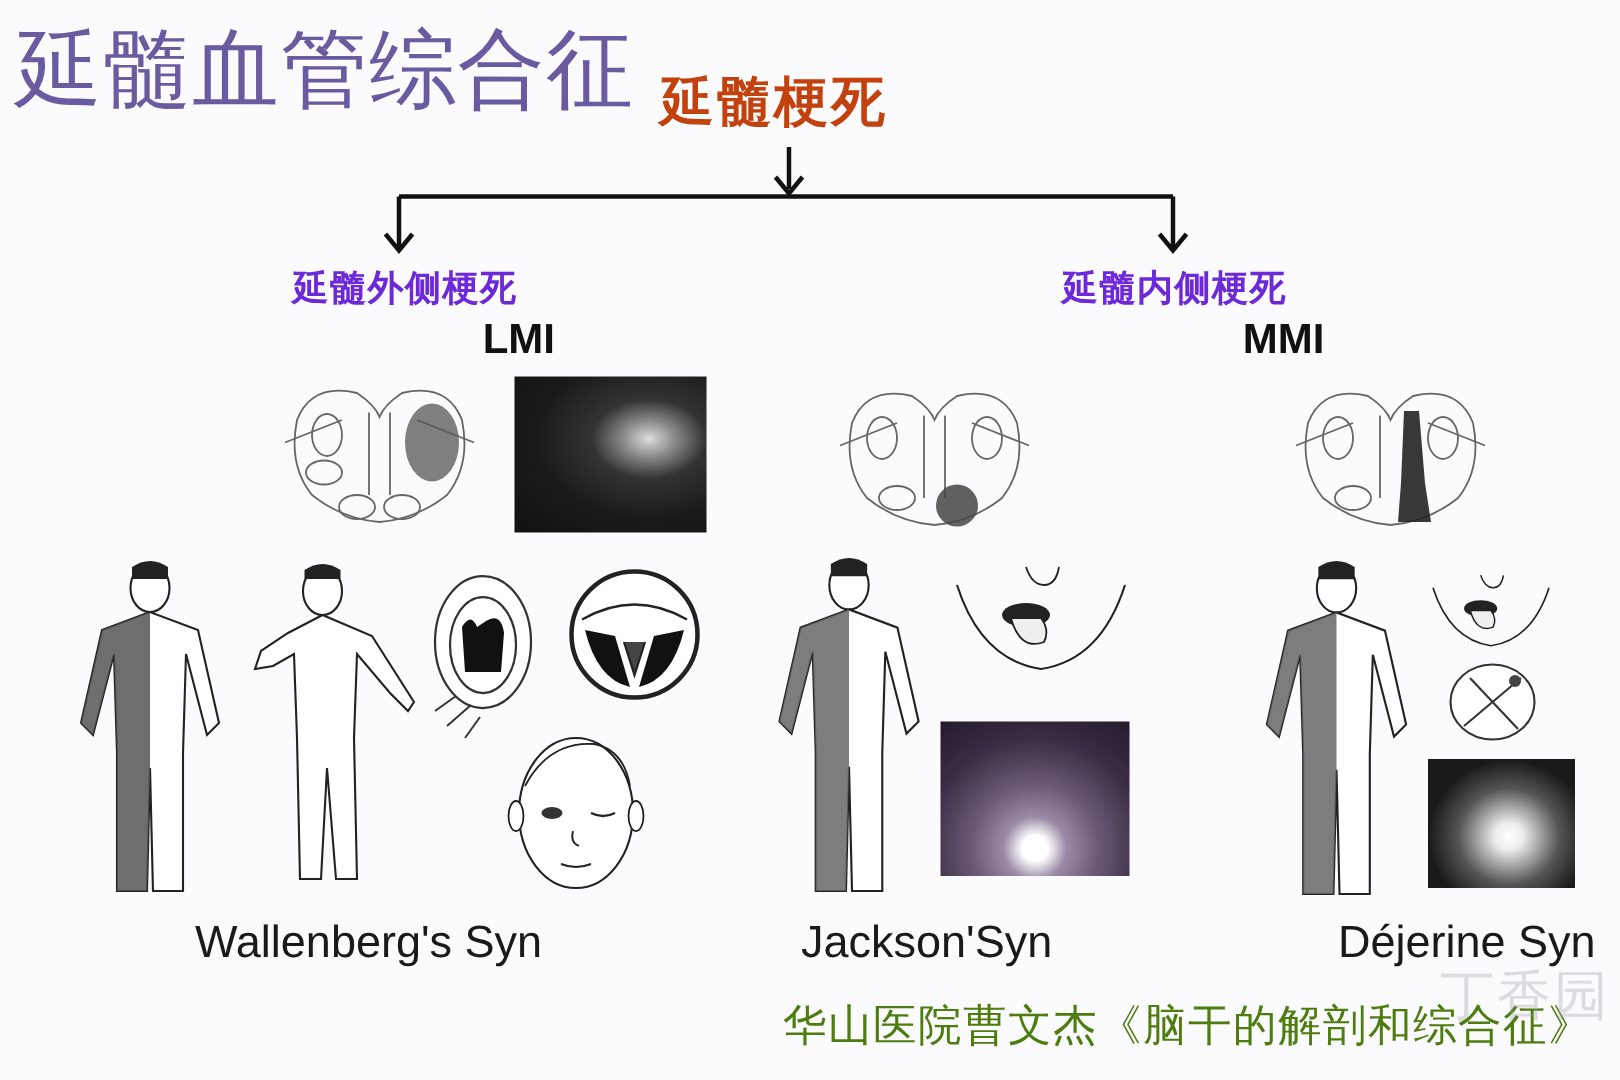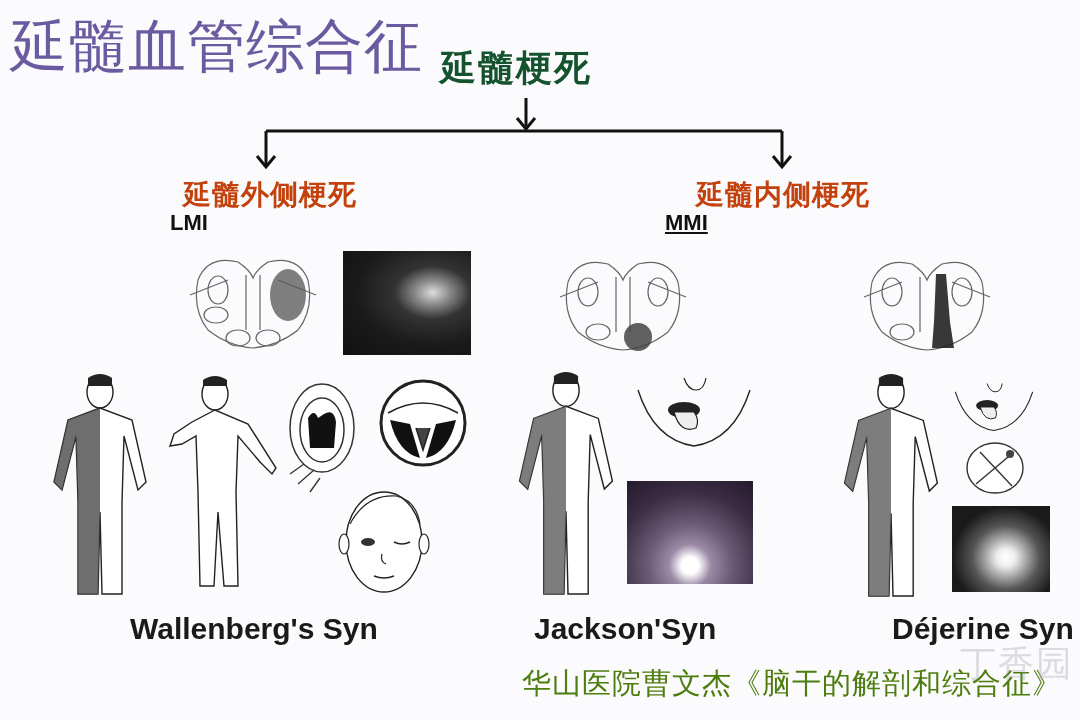--- a/index.html
+++ b/index.html
@@ -7,24 +7,24 @@
     width:1080px; height:720px; position:relative; overflow:hidden;
     background:#fbfbfd;
     font-family:"DejaVu Sans", sans-serif;
     color:#111;
   }
   .abs { position:absolute; }
   .slide-title {
     left:10px; top:8px; font-size:58px; color:#6a5aa0; letter-spacing:1px;
     font-family:"DejaVu Sans", sans-serif; font-weight:normal;
   }
-  .root-node { left:440px; top:44px; font-size:36px; font-weight:bold; color:#14532d; letter-spacing:2px; }
-  .branch-cn { font-size:28px; font-weight:bold; color:#c2410c; letter-spacing:1px; text-align:center; }
-  .branch-en { font-size:22px; font-weight:bold; color:#111; font-family:"Liberation Sans", sans-serif; text-align:left; }
-  .syn-label { font-family:"Liberation Sans", sans-serif; font-weight:bold; font-size:30px; color:#1a1a1a; }
+  .root-node { left:440px; top:44px; font-size:36px; font-weight:bold; color:#c2410c; letter-spacing:2px; }
+  .branch-cn { font-size:24px; font-weight:bold; color:#6d28d9; letter-spacing:1px; text-align:center; }
+  .branch-en { font-size:28px; font-weight:bold; color:#111; font-family:"Liberation Sans", sans-serif; text-align:right; }
+  .syn-label { font-family:"Liberation Sans", sans-serif; font-weight:normal; font-size:30px; color:#1a1a1a; }
   .credit { left:522px; top:664px; font-size:29px; color:#4d7c0f; letter-spacing:1px; }
   .watermark { left:960px; top:640px; font-size:36px; color:rgba(160,160,170,0.35); font-weight:normal; letter-spacing:2px; }
   svg { position:absolute; overflow:visible; }
   .scan { border-radius:0; }
 </style>
 </head>
 <body>
 
 <div class="abs slide-title">延髓血管综合征</div>
 
@@ -39,21 +39,21 @@
     <polyline points="257,156 266,167 275,156"></polyline>
     <line x1="782" y1="131" x2="782" y2="166"></line>
     <polyline points="773,156 782,167 791,156"></polyline>
   </g>
 </svg>
 
 <div class="abs branch-cn" style="left:170px; top:176px; width:200px;">延髓外侧梗死</div>
 <div class="abs branch-en" style="left:170px; top:210px; width:200px;">LMI</div>
 
 <div class="abs branch-cn" style="left:683px; top:176px; width:200px;">延髓内侧梗死</div>
-<div class="abs branch-en" style="left:665px; top:210px; width:200px;text-decoration:underline;">MMI</div>
+<div class="abs branch-en" style="left:683px; top:210px; width:200px;">MMI</div>
 
 <svg style="left:188px; top:250px;" width="130" height="100" viewBox="0 0 130 100">
   <g stroke="#666" stroke-width="1.2" fill="none">
     <path d="M10,30 Q20,5 50,12 Q62,20 65,28 Q68,20 80,12 Q110,5 120,30 Q126,60 110,80 Q90,96 65,98 Q40,96 20,80 Q4,60 10,30 Z"></path>
     <ellipse cx="30" cy="40" rx="10" ry="14"></ellipse>
       <ellipse cx="28" cy="65" rx="12" ry="8"></ellipse>
     <path d="M58,25 L58,80 M72,25 L72,80"></path>
       <ellipse cx="50" cy="88" rx="12" ry="8"></ellipse>
       <ellipse cx="80" cy="88" rx="12" ry="8"></ellipse>
     <path d="M2,45 L40,30 M128,45 L90,30"></path>

